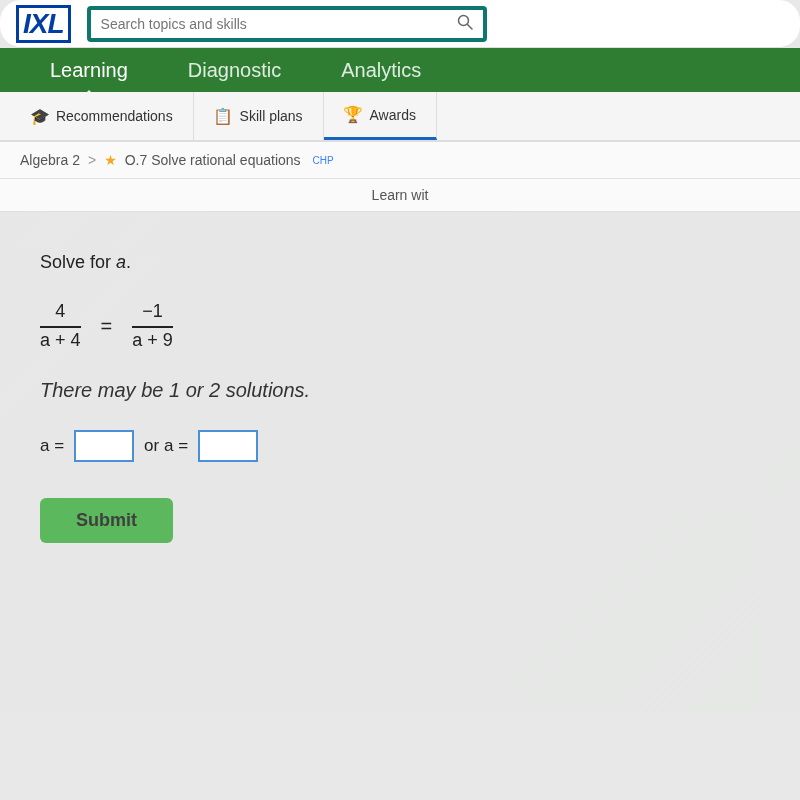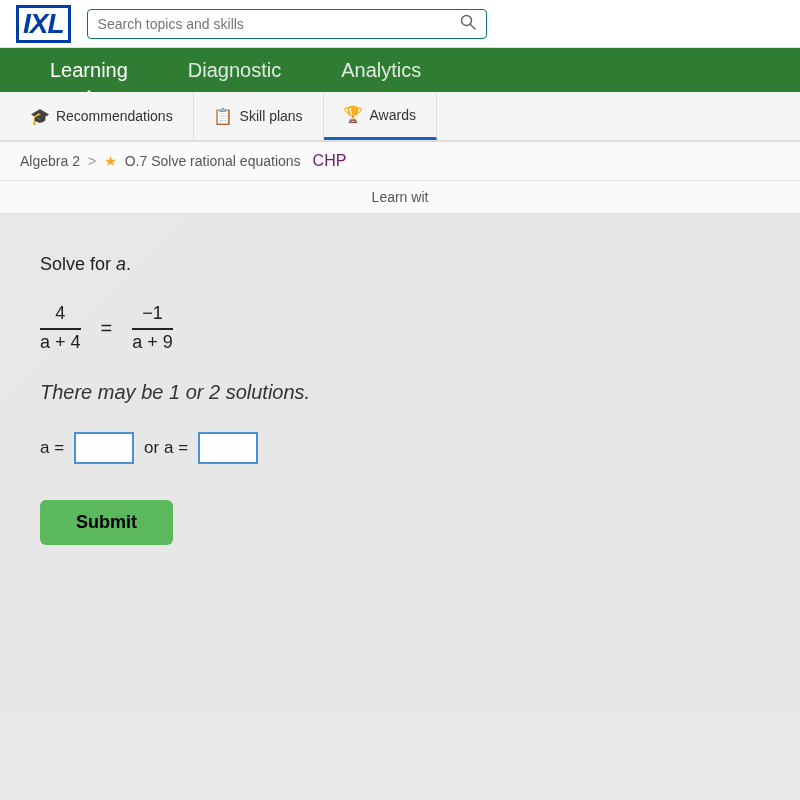--- a/index.html
+++ b/index.html
@@ -12,39 +12,40 @@
     }
 
     
     .top-bar {
       background: #fff;
       display: flex;
       align-items: center;
       padding: 8px 16px;
       border-bottom: 1px solid #ddd;
       height: 48px;
+      border-radius: 21px;
     }
     .logo {
       font-size: 28px;
       font-weight: 900;
       color: #003da5;
       letter-spacing: -1px;
       margin-right: 16px;
       font-style: italic;
       border: 3px solid #003da5;
       padding: 0 4px;
     }
     .logo span {
       color: #003da5;
     }
     .search-bar {
       flex: 1;
       display: flex;
       align-items: center;
-      border: 1px solid #0f766e;
+      border: 4px solid #0f766e;
       border-radius: 4px;
       padding: 4px 10px;
       max-width: 400px;
       gap: 25px;
     }
     .search-bar input {
       border: none;
       outline: none;
       flex: 1;
       font-size: 14px;
@@ -131,22 +132,22 @@
       gap: 8px;
       border-bottom: 1px solid #e0e0e0;
     }
     .breadcrumb .sep {
       color: #999;
     }
     .breadcrumb .star {
       color: #f5a623;
     }
     .breadcrumb .chp {
-      color: #701a75;
-      font-size: 16px;
+      color: #3b82f6;
+      font-size: 10px;
       margin-left: 4px;
     }
 
     
     .learn-with-bar {
       background: #fafafa;
       padding: 8px 20px;
       font-size: 14px;
       color: #555;
       text-align: center;
@@ -224,21 +225,21 @@
       border: 2px solid #4a90d9;
       outline: none;
       font-size: 16px;
       text-align: center;
       background: #fff;
     }
 
     
     .submit-btn {
       background: #5cb85c;
-      color: #000000;
+      color: #404040;
       border: none;
       border-radius: 6px;
       padding: 12px 36px;
       font-size: 18px;
       font-weight: 600;
       cursor: pointer;
       display: inline-block;
     }
 
     

